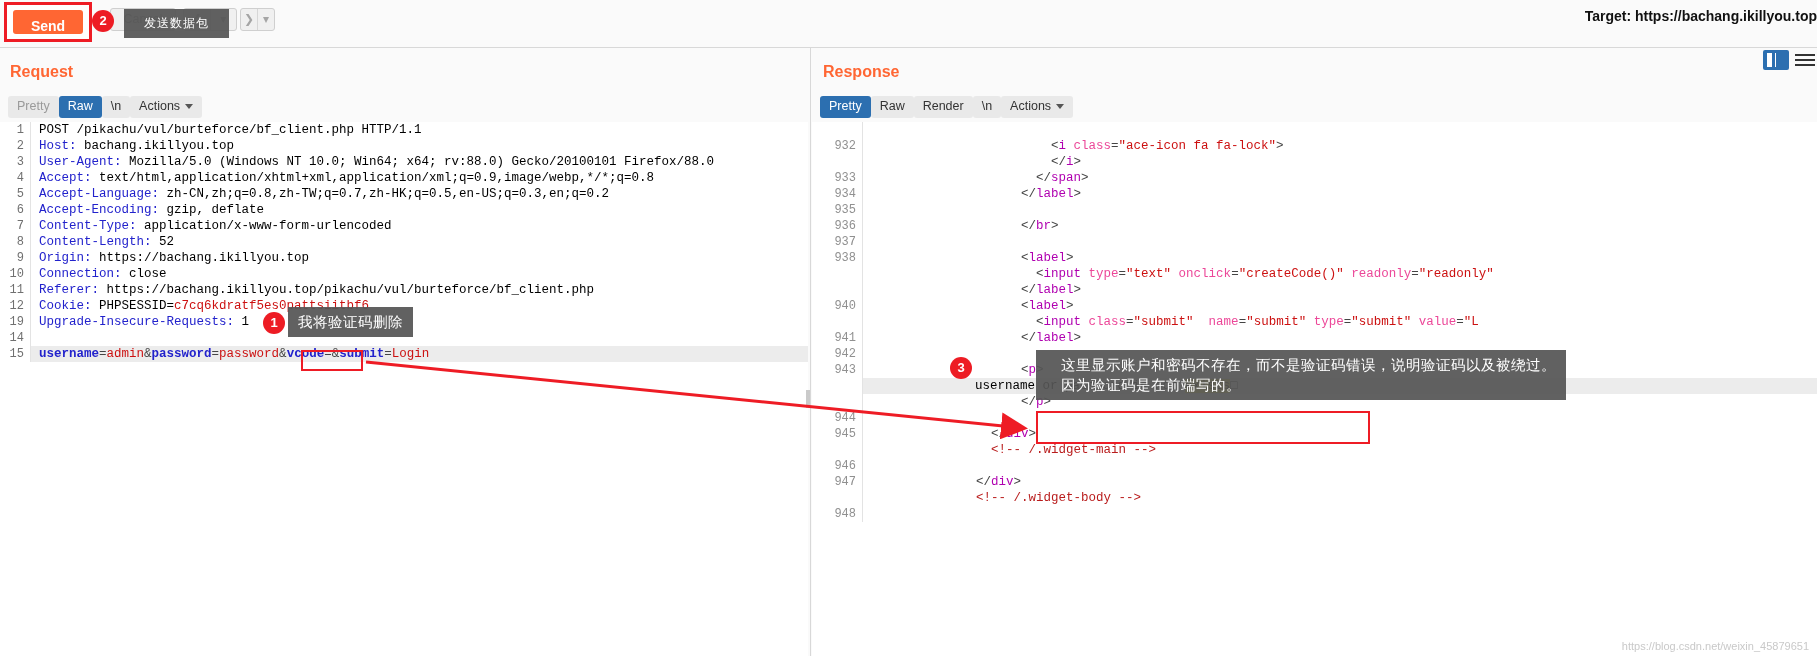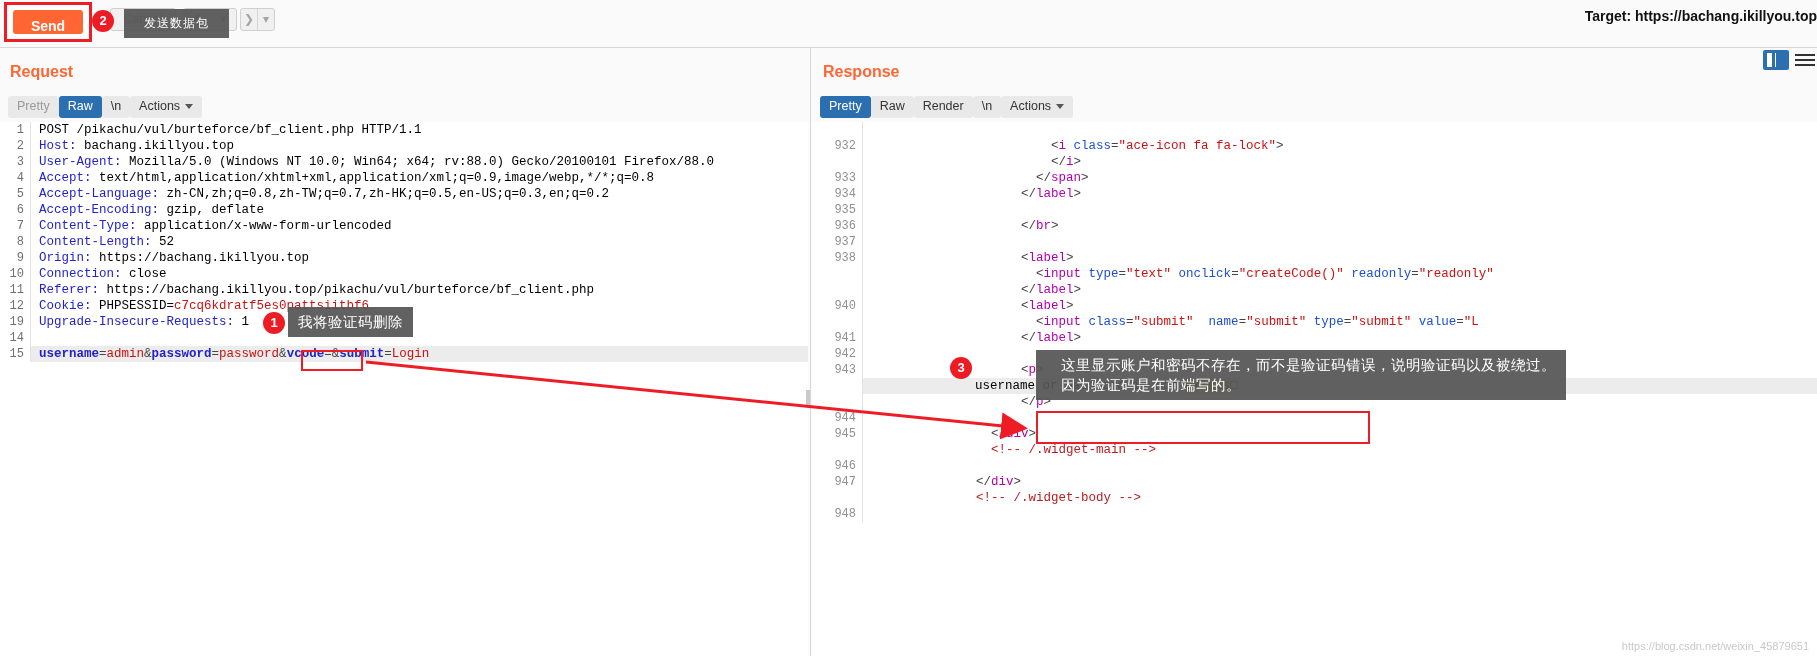--- a/index.html
+++ b/index.html
@@ -198,21 +198,21 @@
     border-left: 1px solid #e3e3e3;
     flex: 1;
     color: #000000;
     overflow: hidden;
   }
   .hdrname { color: #2222cc; }
   .hdrval  { color: #000000; }
   .red     { color: #cc1111; }
   .blue    { color: #2222cc; font-weight: bold; }
   .tagname { color: #b000b0; }
-  .attr    { color: #1d4ed8; }
+  .attr    { color: #ec4899; }
   .attrval { color: #cc1111; }
   .punct   { color: #444444; }
   .comment { color: #b91c1c; }
   .hl-row { background: #ececec; }
 
   
   .vcode-box {
     position: absolute;
     left: 301px; top: 350px;
     width: 62px; height: 21px;

